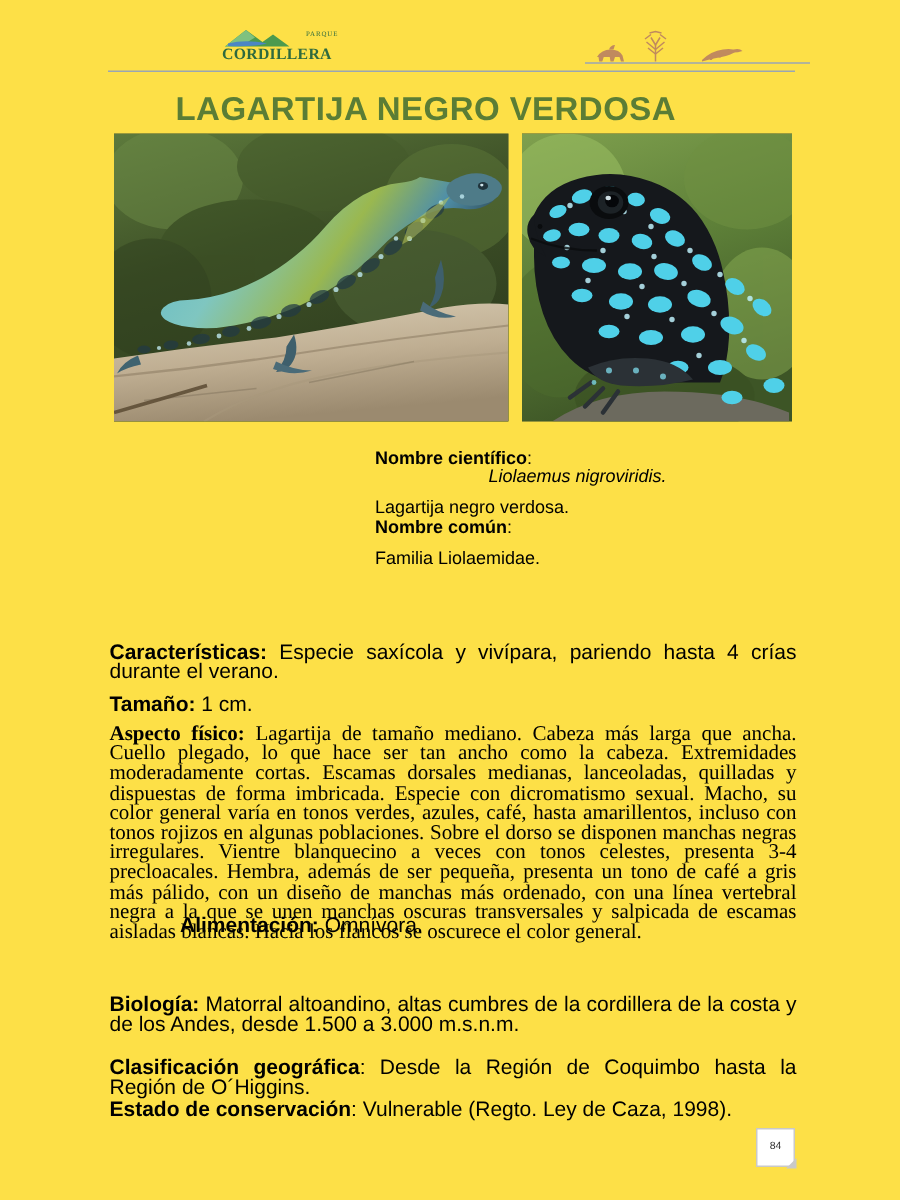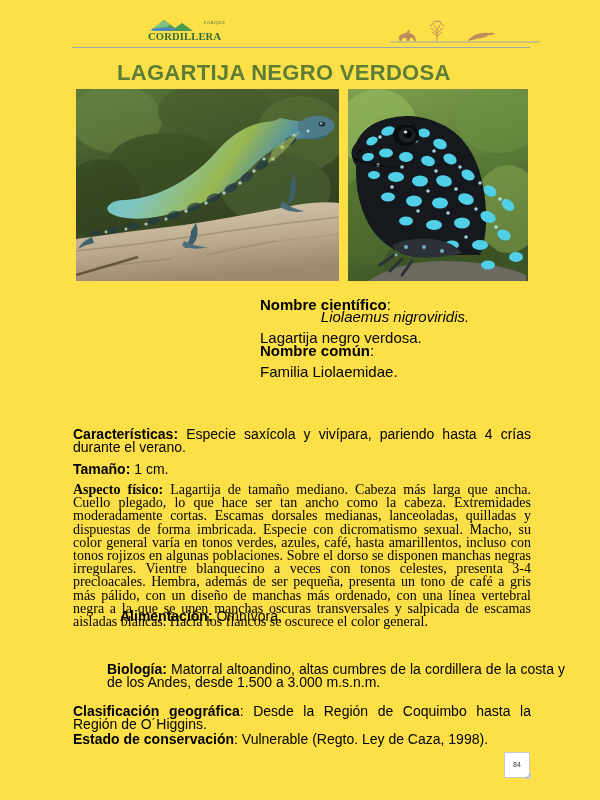--- a/index.html
+++ b/index.html
@@ -98,24 +98,24 @@
     background: #4a5a33;
   }
   .photo-left  { left: 76px;  top: 89px; width: 263px; height: 192px; }
   .photo-right { left: 348px; top: 89px; width: 180px; height: 192px; }
 
   .photo svg { display: block; width: 100%; height: 100%; }
 
   
   .names {
     position: absolute;
-    left: 260px;
+    left: 250px;
     top: 299px;
     width: 270px;
-    font-size: 15px;
+    font-size: 12px;
     color: #000;
     line-height: 12.2px;
   }
   .names .lbl { font-weight: bold; }
   .names .grp { margin-bottom: 9px; }
   .names .sci { font-style: italic; text-align: center; }
 
   .body-text {
     position: absolute;
     left: 73px;
@@ -124,21 +124,21 @@
     line-height: 13.2px;
     color: #000;
     text-align: justify;
   }
   .body-text b { font-weight: bold; }
 
   .sec-caracteristicas { top: 428px; }
   .sec-tamano          { top: 463px; }
   .sec-aspecto         { top: 483px; font-family: Liberation Serif, serif; }
   .sec-alimentacion    { top: 610px; margin-left: 47px; }
-  .sec-biologia        { top: 663px; margin-left: 34px; }
+  .sec-biologia        { top: 663px; }
   .sec-distribucion    { top: 705px; }
   .sec-estado          { top: 733px; }
 
   
   .pagenum {
     position: absolute;
     left: 504px;
     top: 752px;
     width: 26px;
     height: 26px;

